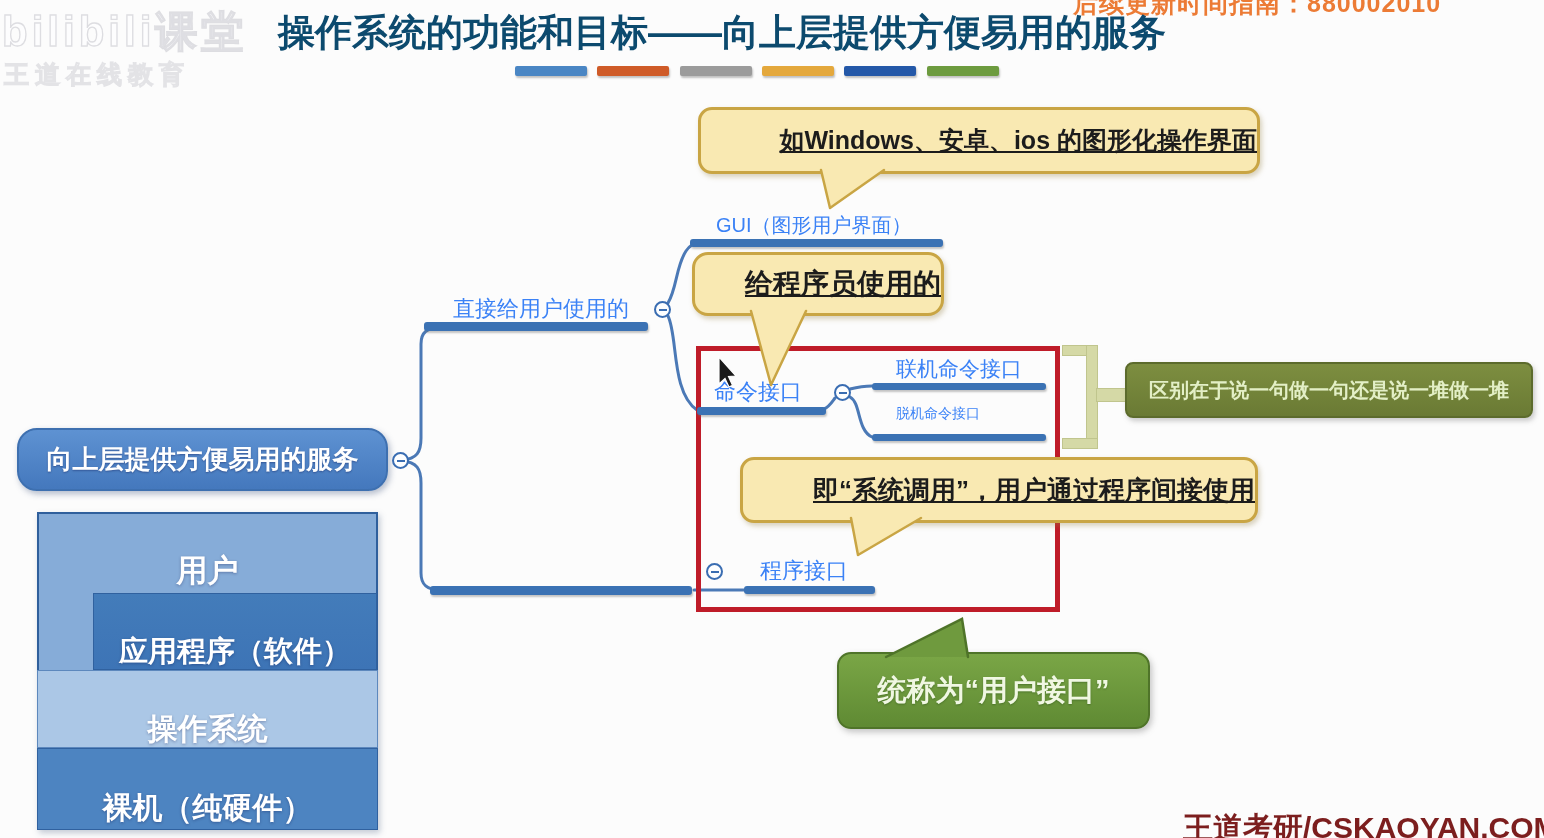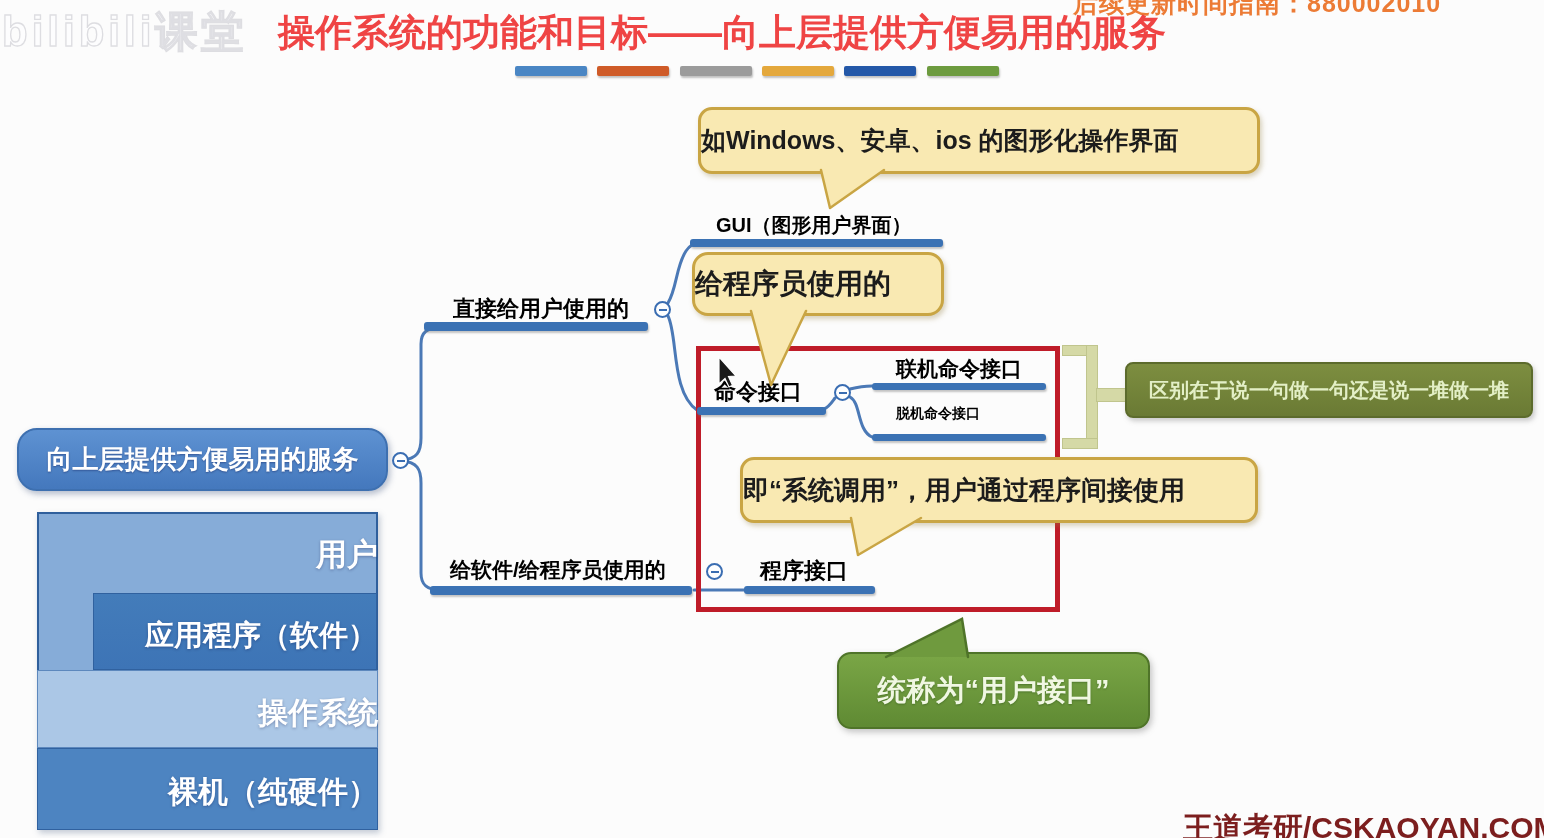--- a/index.html
+++ b/index.html
@@ -9,70 +9,71 @@
     font-family:"Liberation Sans","DejaVu Sans",sans-serif;
   }
   .abs{position:absolute;box-sizing:border-box;}
   
   .wm1{left:2px;top:4px;font-size:42px;font-weight:800;letter-spacing:4px;
        color:rgba(255,255,255,.92);-webkit-text-stroke:1.3px rgba(206,206,212,.65);
        text-shadow:0 0 1px rgba(200,200,206,.4);}
   .wm2{left:4px;top:58px;font-size:25px;font-weight:700;letter-spacing:6px;
        color:rgba(255,255,255,.9);-webkit-text-stroke:1px rgba(208,208,214,.6);}
   
-  .title{left:278px;top:8px;font-size:37px;font-weight:700;color:#ef4444;white-space:nowrap;}
+  .title{left:278px;top:8px;font-size:37px;font-weight:700;color:#0c4a6e;white-space:nowrap;}
   .notice{left:1073px;top:-13px;font-size:25px;font-weight:700;color:#ec7b35;white-space:nowrap;letter-spacing:1px;}
   .deco-bar{position:absolute;top:66px;width:72px;height:10px;border-radius:2px;
        box-shadow:1px 2px 2px rgba(120,120,120,.45);}
   
   .nbar{position:absolute;background:#3b72b4;border-radius:3px;
        box-shadow:1px 2px 2px rgba(110,110,110,.4);}
-  .nlabel{position:absolute;font-weight:700;color:#000000;white-space:nowrap;}
+  .nlabel{position:absolute;font-weight:400;color:#3b82f6;white-space:nowrap;}
   .minus{position:absolute;width:17px;height:17px;border:2px solid #3a6db2;border-radius:50%;
        background:#fdfeff;box-sizing:border-box;}
   .minus::after{content:"";position:absolute;left:2.5px;top:5.5px;width:8px;height:2px;background:#3a6db2;}
   .rootnode{left:17px;top:428px;width:371px;height:63px;border-radius:20px;
        background:linear-gradient(180deg,#5e92d2,#4478bd);border:2px solid #3e70b0;
        box-shadow:2px 3px 6px rgba(70,90,130,.4);
        display:flex;align-items:center;justify-content:center;
        font-size:26px;font-weight:700;color:#fff;text-shadow:0 1px 2px rgba(0,0,60,.35);}
   .bubble{position:absolute;background:#f9e9b2;border:3px solid #c9a544;border-radius:14px;
-       display:flex;align-items:center;justify-content:flex-start;text-align:center;
+       display:flex;align-items:center;justify-content:flex-end;text-align:center;
        font-weight:700;color:#1c1c1c;box-sizing:border-box;
-       box-shadow:2px 3px 5px rgba(150,130,70,.35);}
+       box-shadow:2px 3px 5px rgba(150,130,70,.35);text-decoration:underline;}
   .redbox{left:696px;top:346px;width:364px;height:266px;border:5px solid #bf1c29;}
   .oliveNote{left:1125px;top:362px;width:408px;height:56px;border-radius:8px;
        background:linear-gradient(180deg,#7d8e40,#6a7a34);border:2px solid #5c6b2c;
        display:flex;align-items:center;justify-content:center;
        font-size:20px;font-weight:700;color:#e3efc6;
        box-shadow:2px 3px 5px rgba(110,110,110,.35);}
   .greenNote{left:837px;top:652px;width:313px;height:77px;border-radius:14px;
        background:linear-gradient(180deg,#7aa646,#5f8a33);border:2px solid #4f7429;
        display:flex;align-items:center;justify-content:center;
        font-size:29px;font-weight:700;color:#f0f7e2;text-shadow:0 1px 2px rgba(0,40,0,.3);
        box-shadow:2px 3px 6px rgba(110,110,110,.4);}
   .brk{position:absolute;background:#d5d9a6;border:1px solid #c0c58d;}
   
   .layerOuter{left:37px;top:512px;width:341px;height:318px;background:#86acd8;
        border:2px solid #2f5f9c;box-shadow:2px 3px 6px rgba(90,110,140,.35);}
-  .layerTxt{position:absolute;color:#fff;font-weight:700;text-align:right;
-       text-shadow:0 1px 3px rgba(0,0,60,.3);white-space:nowrap;}
+  .layerTxt{position:absolute;color:#fff;font-weight:700;text-align:center;
+       text-shadow:0 1px 3px rgba(0,0,60,.3);white-space:nowrap;margin-top:16px;}
   .layerApp{left:93px;top:593px;width:284px;height:77px;background:linear-gradient(180deg,#437cba,#3d74b6);
        background-color:#3d74b6;border:1px solid #30619f;}
   .layerOs{left:37px;top:670px;width:341px;height:78px;background:#abc7e6;border:1px solid #5d88bd;}
   .layerHw{left:37px;top:748px;width:341px;height:82px;background:#4d84c1;border:1px solid #30619f;}
   .footerBrand{left:1183px;top:808px;font-size:30px;font-weight:700;color:#7c1e1e;white-space:nowrap;}
   svg.overlay{position:absolute;left:0;top:0;width:1544px;height:838px;pointer-events:none;}
 </style>
 </head>
 <body>
 
 <div class="stage">
 
   <div class="abs wm1">bilibili课堂</div>
+  <div class="abs wm2">王道在线教育</div>
 
   <div class="abs notice">后续更新时间指南：880002010</div>
   <div class="abs title">操作系统的功能和目标——向上层提供方便易用的服务</div>
   <div class="deco-bar" style="left: 515px; background: rgb(74, 134, 196);"></div>
   <div class="deco-bar" style="left: 597px; background: rgb(207, 91, 40);"></div>
   <div class="deco-bar" style="left: 680px; background: rgb(155, 155, 155);"></div>
   <div class="deco-bar" style="left: 762px; background: rgb(228, 168, 60);"></div>
   <div class="deco-bar" style="left: 844px; background: rgb(36, 88, 168);"></div>
   <div class="deco-bar" style="left: 927px; background: rgb(109, 155, 63);"></div>
 
@@ -131,21 +132,20 @@
 
   <div class="brk" style="left:1062px;top:345px;width:34px;height:9px"></div>
   <div class="brk" style="left:1086px;top:345px;width:10px;height:102px"></div>
   <div class="brk" style="left:1062px;top:438px;width:34px;height:9px"></div>
   <div class="brk" style="left:1096px;top:388px;width:30px;height:12px"></div>
 
   <div class="abs oliveNote">
     <span>区别在于说一句做一句还是说一堆做一堆</span>
   </div>
 
-  <div class="nlabel" style="left:450px;top:556px;font-size:21px">给软件/给程序员使用的</div>
   <div class="nbar" style="left:430px;top:586px;width:262px;height:9px"></div>
   <div class="minus" style="left:706px;top:563px"></div>
 
   <div class="nlabel" style="left:760px;top:556px;font-size:22px">程序接口</div>
   <div class="nbar" style="left:744px;top:586px;width:131px;height:8px"></div>
 
   <div class="bubble" style="left:698px;top:107px;width:562px;height:67px;font-size:25px">
     <span>如Windows、安卓、ios 的图形化操作界面</span>
   </div>
   <div class="bubble" style="left:692px;top:252px;width:252px;height:64px;font-size:28px;border-radius:16px">

